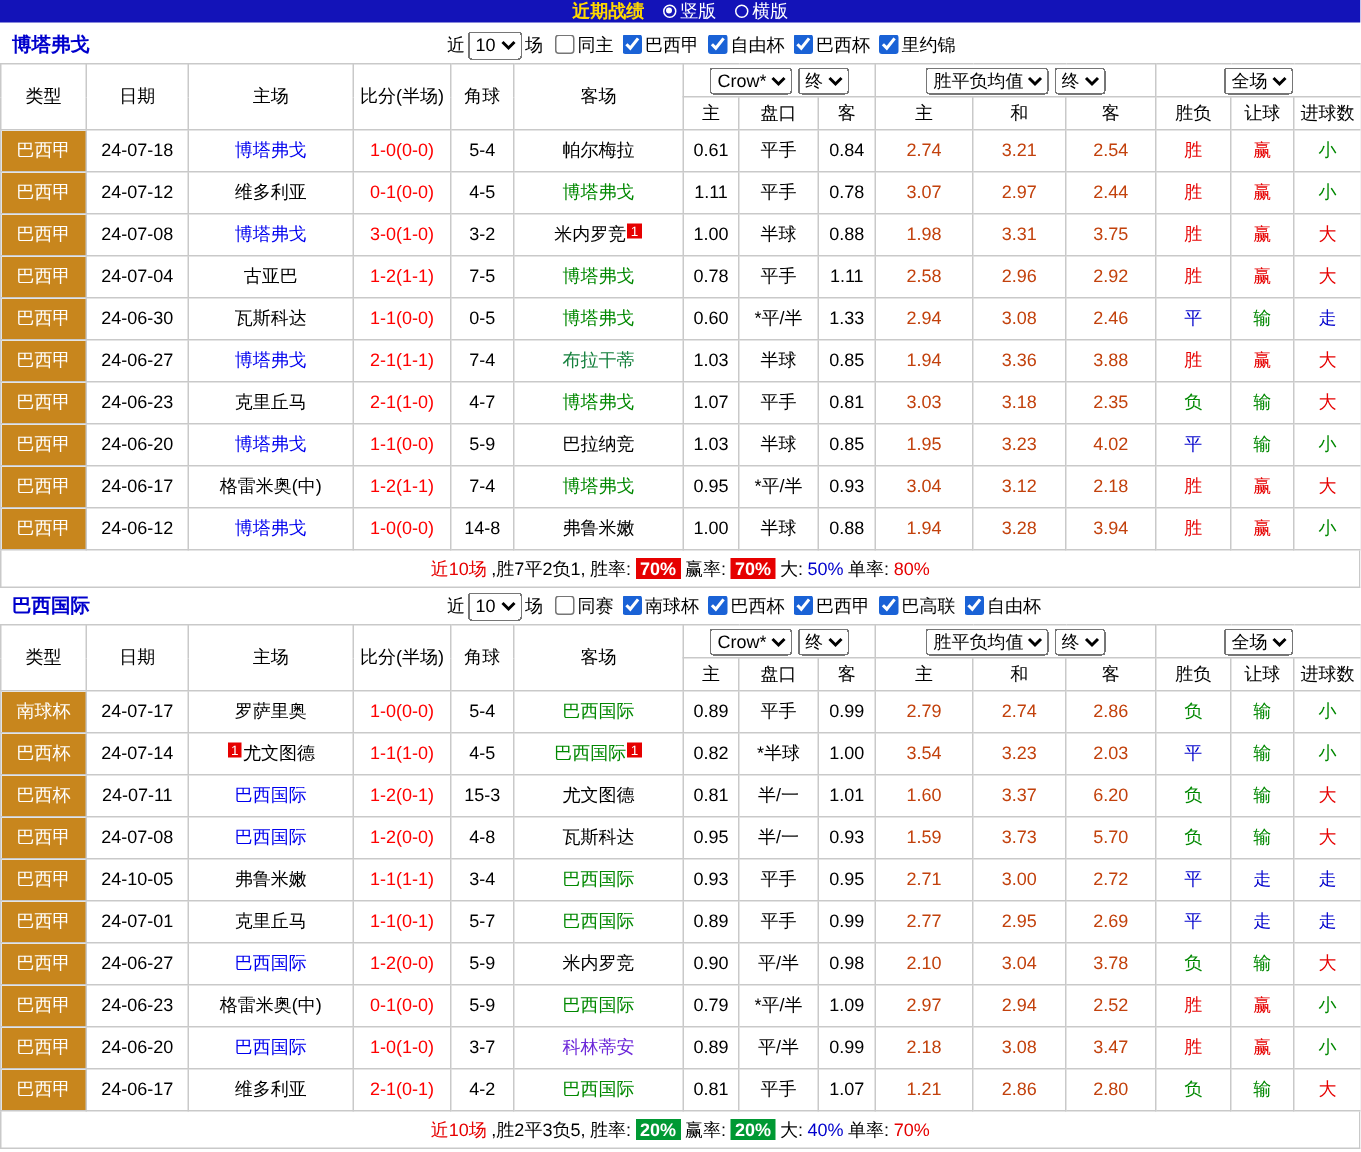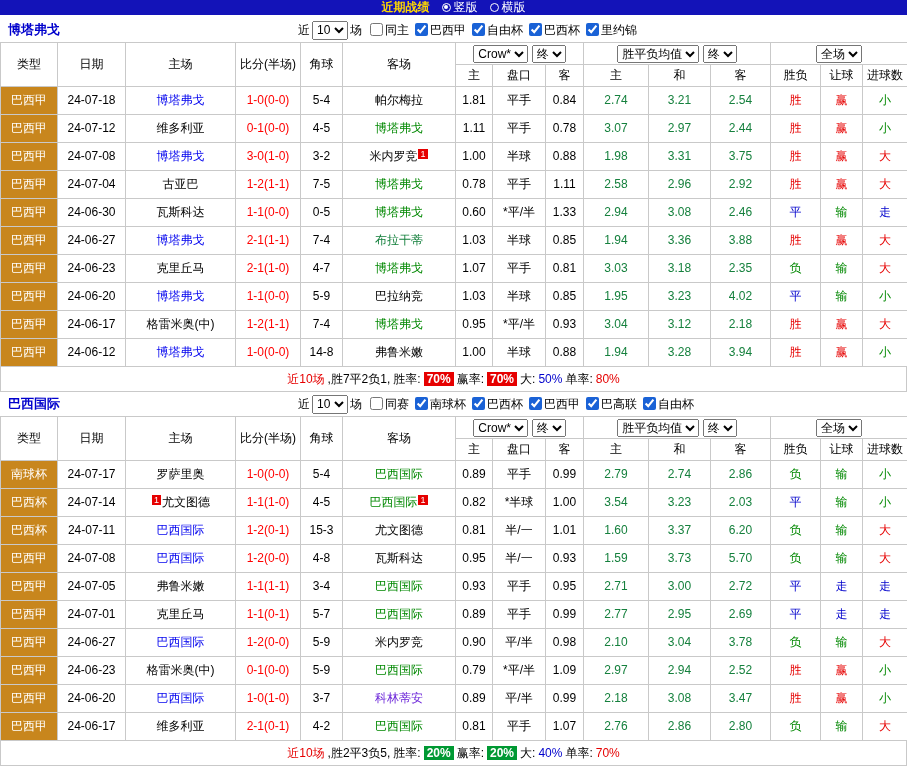--- a/index.html
+++ b/index.html
@@ -19,21 +19,21 @@
   .chk{display:inline-flex;align-items:center;cursor:pointer}
   .chk input{width:13px;height:13px;margin:0 2px 0 6px;accent-color:#1a62d6}
 
   table{width:907px;border-collapse:collapse;table-layout:fixed}
   th,td{border:1px solid #c9c9c9;text-align:center;padding:0;overflow:hidden;white-space:nowrap}
   thead th{height:21px;font-weight:400;background:#fff}
   thead select{font-size:12px;height:18px;max-width:96%}
   tbody td{height:27px}
   td.league{background:#c8861d;color:#fff}
   td.score{color:#ff0000;cursor:pointer}
-  td.mean{color:#15803d}
+  td.mean{color:#c2410c}
   .team{cursor:pointer}
   .rc{display:inline-block;background:#e60000;color:#fff;font-size:9px;line-height:10px;padding:0 2px;margin:0 1px;vertical-align:3px}
 
   .sec-footer{height:24px;border:1px solid #c9c9c9;border-top:0;display:flex;align-items:center;justify-content:center;gap:3px}
   .f-red{color:#e60000}
   .f-blue{color:#0000cc}
   .rate-badge{color:#fff;font-weight:bold;padding:0 3px}
 </style>
 </head>
 <body>
@@ -134,21 +134,21 @@
       </tr>
     </thead>
     <tbody>
         <tr>
           <td class="league">巴西甲</td>
           <td>24-07-18</td>
           <td><span class="team" style="color: rgb(0, 0, 238);">博塔弗戈</span></td>
           <td class="score">1-0(0-0)</td>
           <td>5-4</td>
           <td><span class="team" style="color: rgb(0, 0, 0);">帕尔梅拉</span></td>
-          <td>1.81</td>
+          <td>0.61</td>
           <td>平手</td>
           <td>0.84</td>
           <td class="mean">2.74</td>
           <td class="mean">3.21</td>
           <td class="mean">2.54</td>
           <td style="color: rgb(230, 0, 0);">胜</td>
           <td style="color: rgb(230, 0, 0);">赢</td>
           <td style="color: rgb(0, 136, 0);">小</td>
         </tr>
         <tr>
@@ -469,21 +469,21 @@
           <td>0.93</td>
           <td class="mean">1.59</td>
           <td class="mean">3.73</td>
           <td class="mean">5.70</td>
           <td style="color: rgb(0, 136, 0);">负</td>
           <td style="color: rgb(0, 136, 0);">输</td>
           <td style="color: rgb(230, 0, 0);">大</td>
         </tr>
         <tr>
           <td class="league">巴西甲</td>
-          <td>24-07-05</td>
+          <td>24-10-05</td>
           <td><span class="team" style="color: rgb(0, 0, 0);">弗鲁米嫩</span></td>
           <td class="score">1-1(1-1)</td>
           <td>3-4</td>
           <td><span class="team" style="color: rgb(0, 136, 0);">巴西国际</span></td>
           <td>0.93</td>
           <td>平手</td>
           <td>0.95</td>
           <td class="mean">2.71</td>
           <td class="mean">3.00</td>
           <td class="mean">2.72</td>
@@ -562,21 +562,21 @@
         <tr>
           <td class="league">巴西甲</td>
           <td>24-06-17</td>
           <td><span class="team" style="color: rgb(0, 0, 0);">维多利亚</span></td>
           <td class="score">2-1(0-1)</td>
           <td>4-2</td>
           <td><span class="team" style="color: rgb(0, 136, 0);">巴西国际</span></td>
           <td>0.81</td>
           <td>平手</td>
           <td>1.07</td>
-          <td class="mean">2.76</td>
+          <td class="mean">1.21</td>
           <td class="mean">2.86</td>
           <td class="mean">2.80</td>
           <td style="color: rgb(0, 136, 0);">负</td>
           <td style="color: rgb(0, 136, 0);">输</td>
           <td style="color: rgb(230, 0, 0);">大</td>
         </tr>
       </tbody>
   </table>
   <div class="sec-footer">
     <span class="f-red">近10场</span>

